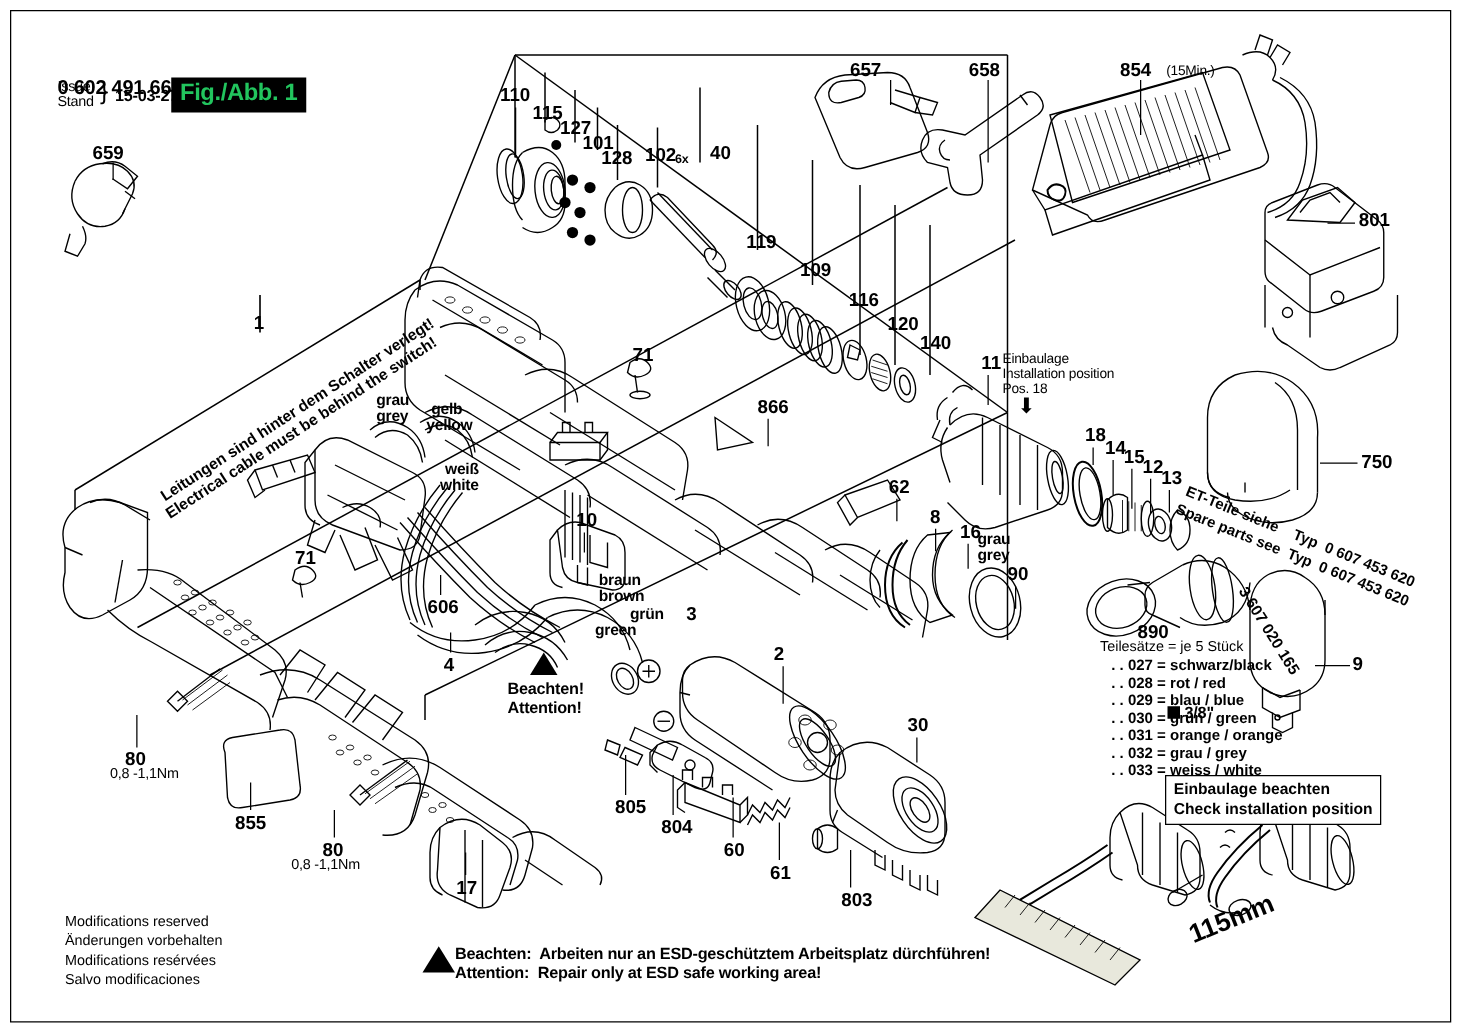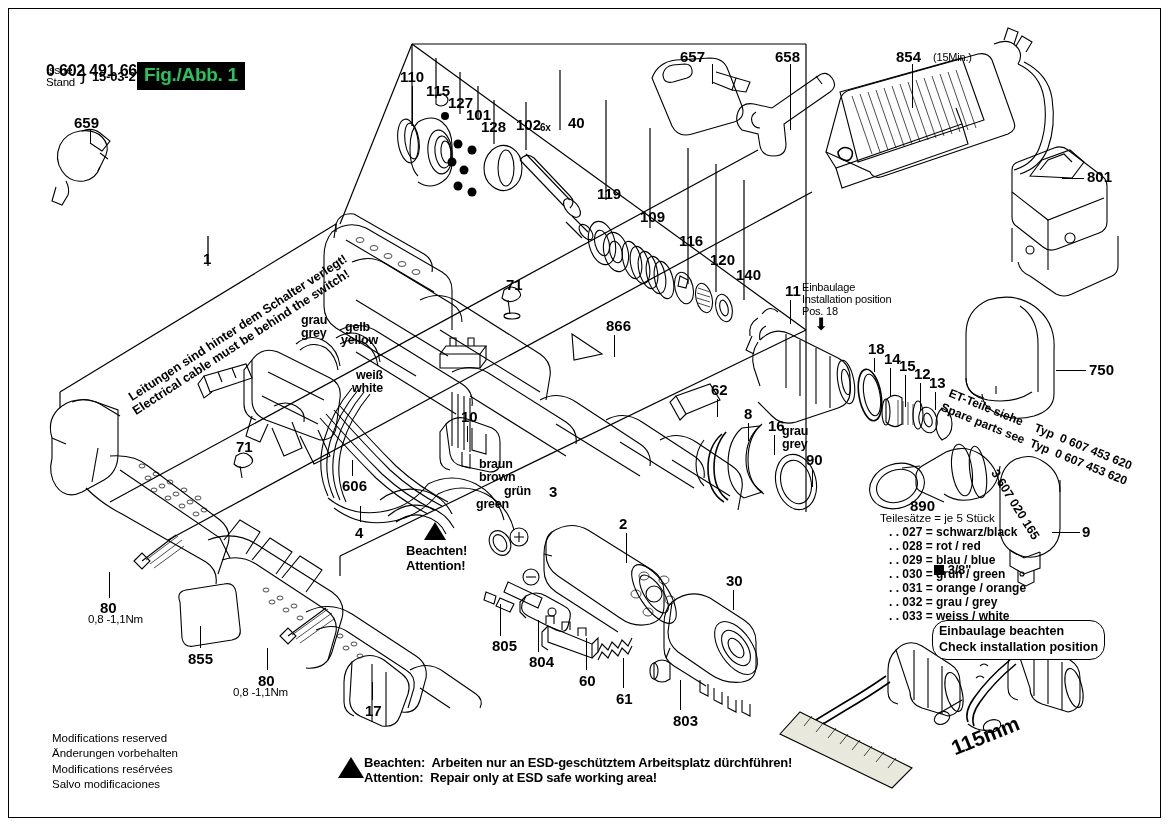--- a/index.html
+++ b/index.html
@@ -668,21 +668,21 @@
     <div class="head">Teilesätze = je 5 Stück</div>
     <div class="row">. . 027 = schwarz/black</div>
     <div class="row">. . 028 = rot / red</div>
     <div class="row">. . 029 = blau / blue</div>
     <div class="row">. . 030 = grün / green</div>
     <div class="row">. . 031 = orange / orange</div>
     <div class="row">. . 032 = grau / grey</div>
     <div class="row">. . 033 = weiss / white</div>
   </div>
 
-  <div class="boxnote" style="left:932px; top:620px;border-radius:15px;"><span>Einbaulage beachten</span>
+  <div class="boxnote" style="left:932px; top:620px;"><span>Einbaulage beachten</span>
 <span>Check installation position</span></div>
 
   <div class="rot" style="left:948px; top:738px; transform: rotate(-22deg); font-size:21px;">115mm</div>
 
   <div class="tri tri-sm" style="left:424px; top:522px;"></div>
   <div class="t" style="left:406px; top:544px; font-size:13px; font-weight:bold;">Beachten!</div>
   <div class="t" style="left:406px; top:559px; font-size:13px; font-weight:bold;">Attention!</div>
 
   <div class="t lbl" style="left:301px; top:313px;">grau</div>
   <div class="t lbl" style="left:301px; top:326px;">grey</div>

